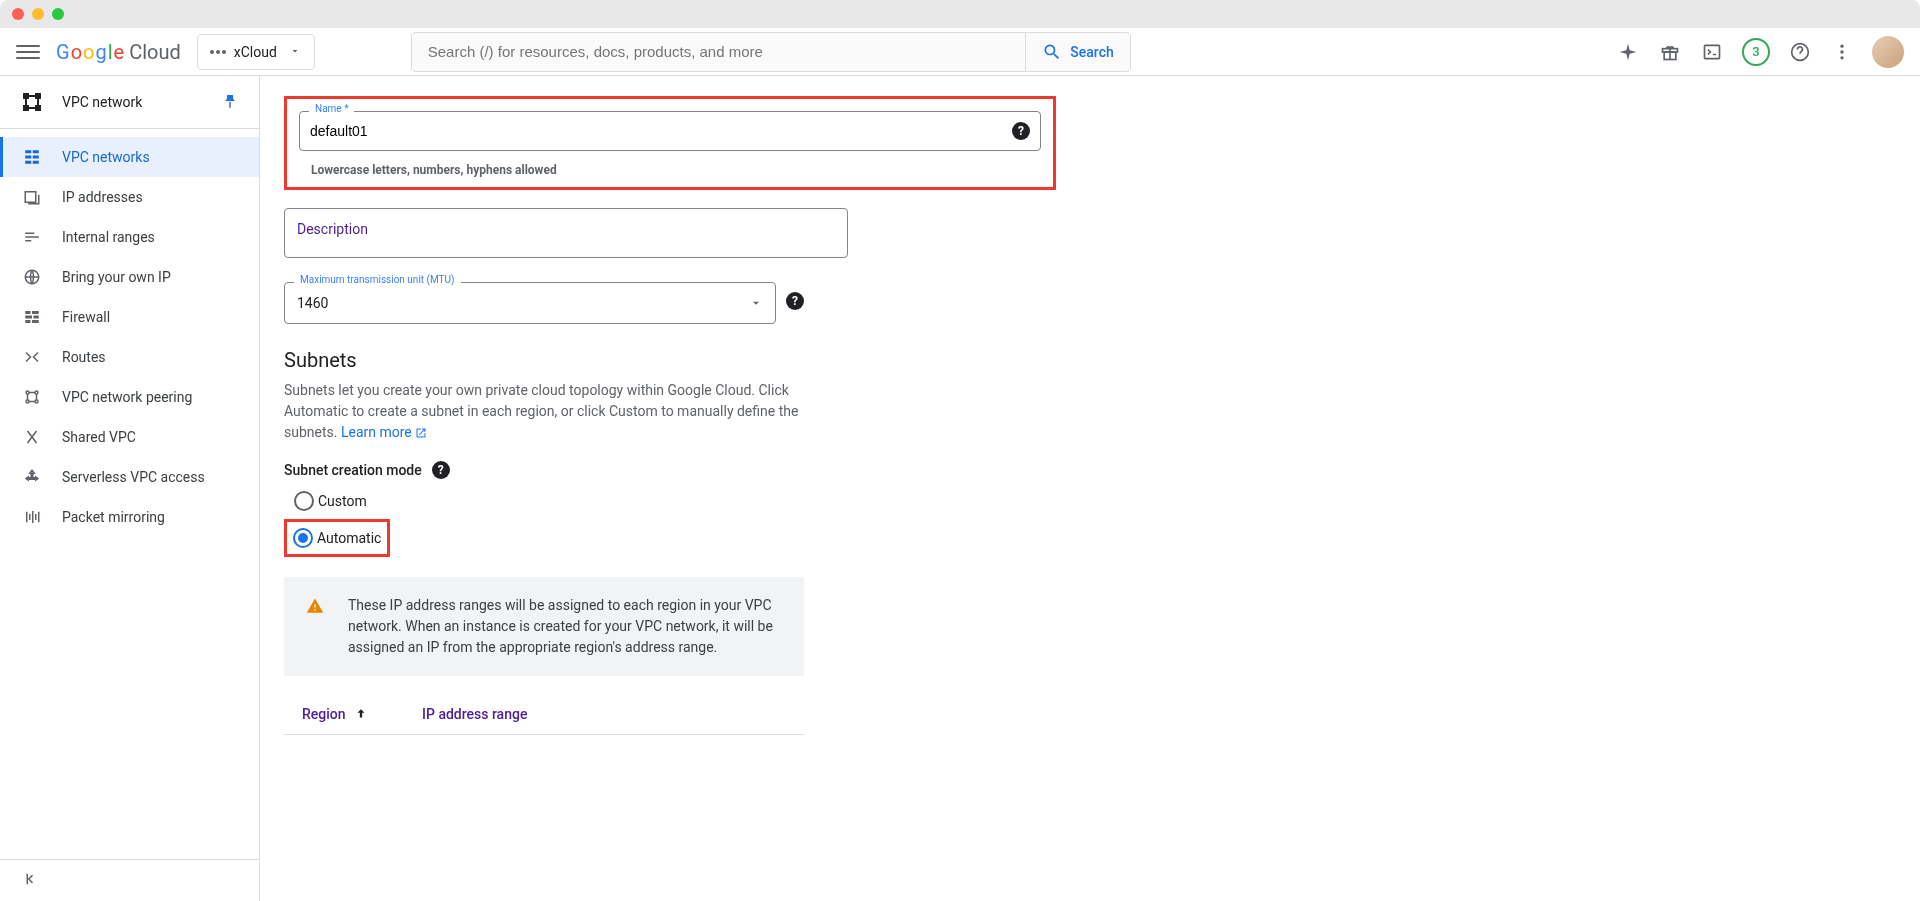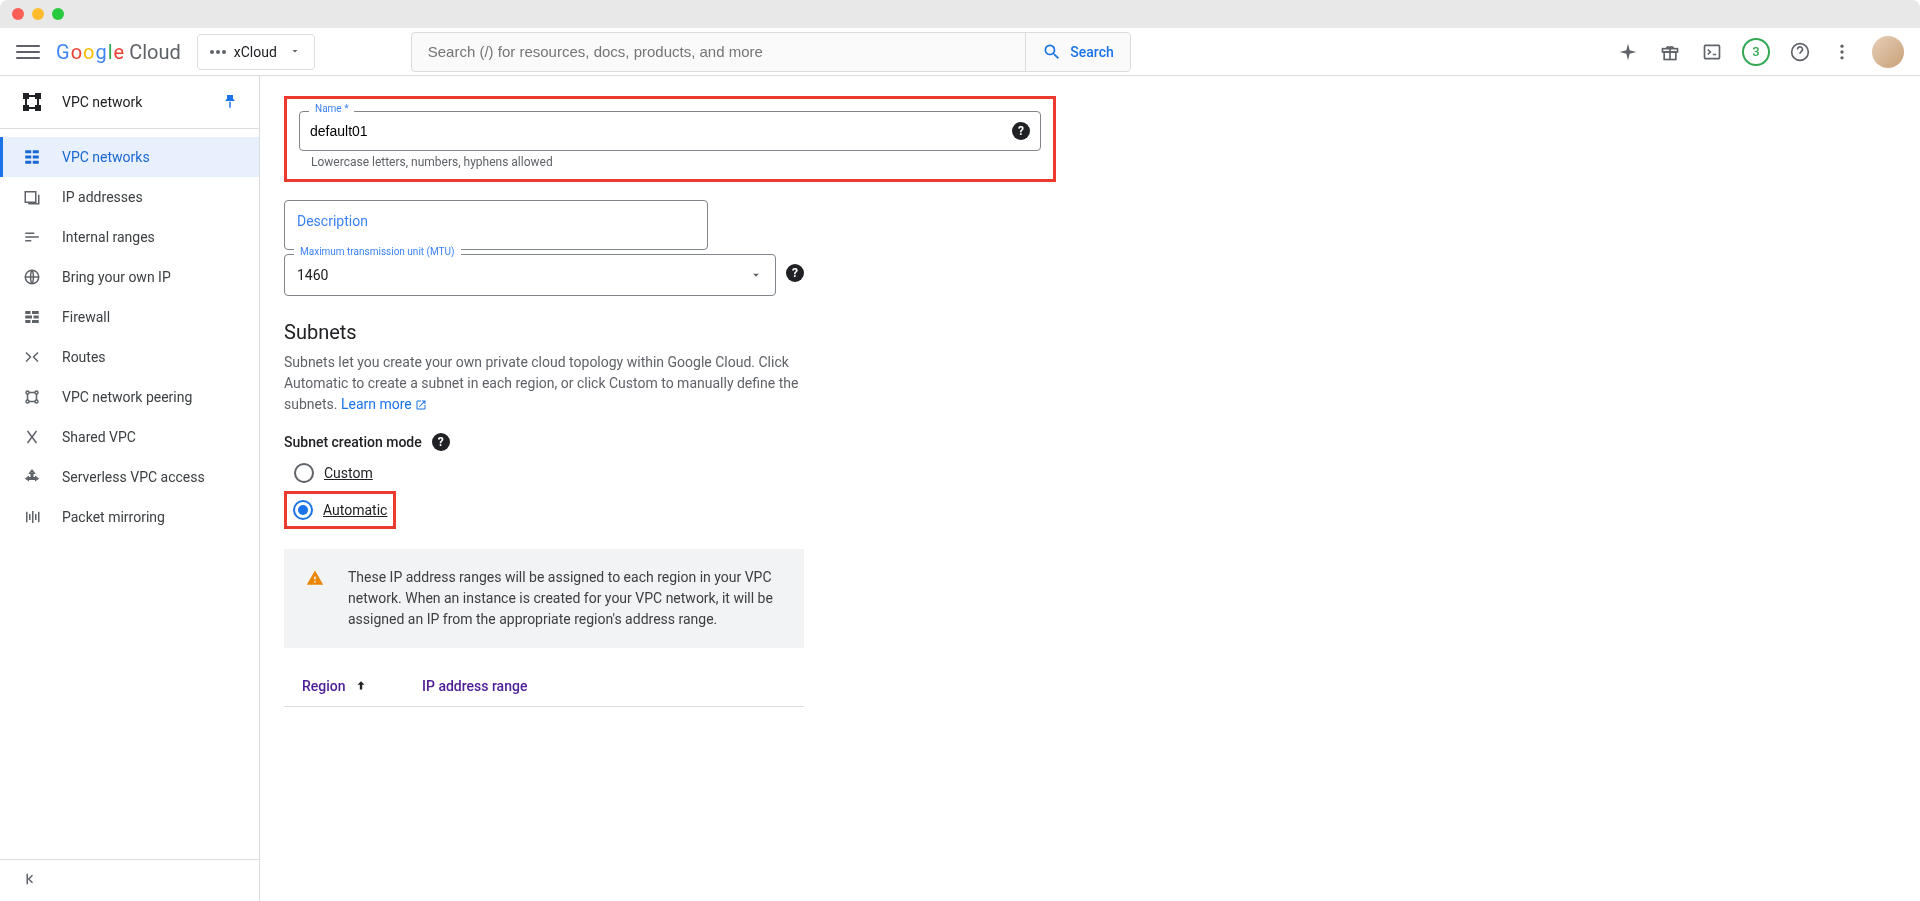--- a/index.html
+++ b/index.html
@@ -55,34 +55,34 @@
     .form-area { padding: 20px 24px; max-width: 820px; }
     
     .highlight-red { border: 3px solid #ec3b2e; padding: 8px 12px 10px; margin-bottom: 18px; }
     .highlight-red-small { border: 3px solid #ec3b2e; padding: 4px 6px; display: inline-flex; align-items: center; }
     
     .field-wrap { position: relative; margin-top: 4px; }
     .field-label { position: absolute; top: -8px; left: 10px; background: #fff; padding: 0 6px; font-size: 10px; color: #3b82f6; z-index: 1; }
     .field-input-row { display: flex; align-items: center; border: 1px solid #80868b; border-radius: 4px; padding: 0 10px; height: 40px; }
     .field-input { flex: 1; border: none; outline: none; font-size: 14px; padding: 10px 0; }
     .help-icon { width: 18px; height: 18px; border-radius: 50%; background: #202124; color: #fff; display: flex; align-items: center; justify-content: center; font-size: 12px; font-weight: bold; }
-    .helper-text { font-size: 12px; color: #5f6368; margin-top: 4px; padding-left: 12px; }
-    
-    .description-box { border: 1px solid #80868b; border-radius: 4px; padding: 12px; min-height: 50px; color: #3b82f6; position: relative; resize: both; width: 424px; }
-    .mtu-row { display: flex; align-items: center; gap: 10px; width: 520px; }
+    .helper-text { font-size: 12px; color: #5f6368; margin-top: 12px; padding-left: 12px; font-weight: bold; }
+    
+    .description-box { border: 1px solid #80868b; border-radius: 4px; padding: 12px; min-height: 50px; color: #4c1d95; position: relative; resize: both; width: 564px; }
+    .mtu-row { display: flex; align-items: center; gap: 10px; width: 520px; margin-top: 20px; }
     .mtu-field { flex: 1; position: relative; }
     .select-box { border: 1px solid #80868b; border-radius: 4px; padding: 10px 12px; display: flex; align-items: center; justify-content: space-between; height: 42px; }
     
     .section-title { font-size: 20px; font-weight: 400; margin-top: 24px; margin-bottom: 8px; }
     .section-desc { color: #5f6368; line-height: 1.5; max-width: 520px; }
     .section-desc a { color: #1a73e8; text-decoration: none; }
     
     .subsection-label { font-weight: 500; display: flex; align-items: center; gap: 10px; margin-top: 18px; }
     .radio-group { margin-top: 10px; display: flex; flex-direction: column; gap: 6px; align-items: flex-start; }
-    .radio-item { display: flex; align-items: center; gap: 10px; padding: 2px 0; cursor: pointer; text-decoration: underline; }
+    .radio-item { display: flex; align-items: center; gap: 4px; padding: 2px 0; cursor: pointer; }
     .radio-circle { width: 20px; height: 20px; border: 2px solid #5f6368; border-radius: 50%; display: flex; align-items: center; justify-content: center; }
     .radio-circle.checked { border-color: #1a73e8; }
     .radio-circle.checked::after { content: ''; width: 10px; height: 10px; background: #1a73e8; border-radius: 50%; }
     
     .ip-stack { margin-top: 20px; }
     .ip-stack-label { font-weight: 500; }
     .ip-stack-val { color: #5f6368; margin-top: 4px; }
     
     .info-banner { background: #f1f3f4; padding: 18px 22px; display: flex; gap: 24px; margin-top: 20px; max-width: 520px; align-items: flex-start; border-radius: 0; }
     .warn-icon { color: #ea8600; font-size: 16px; margin-top: 2px; }

